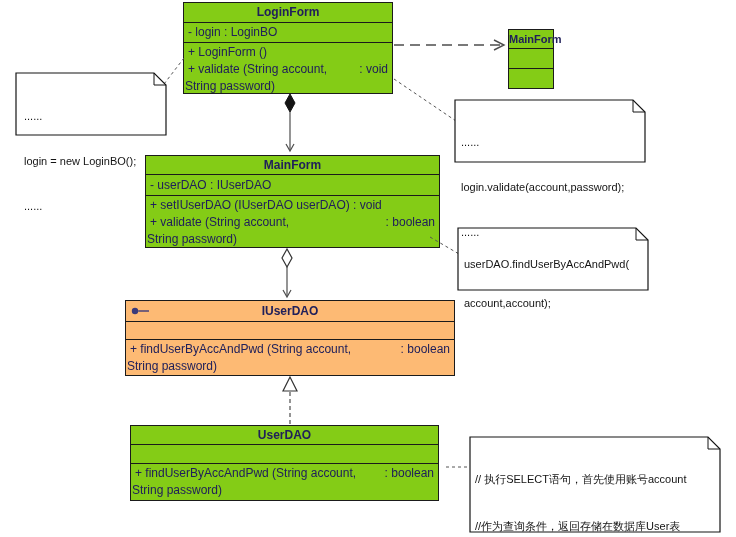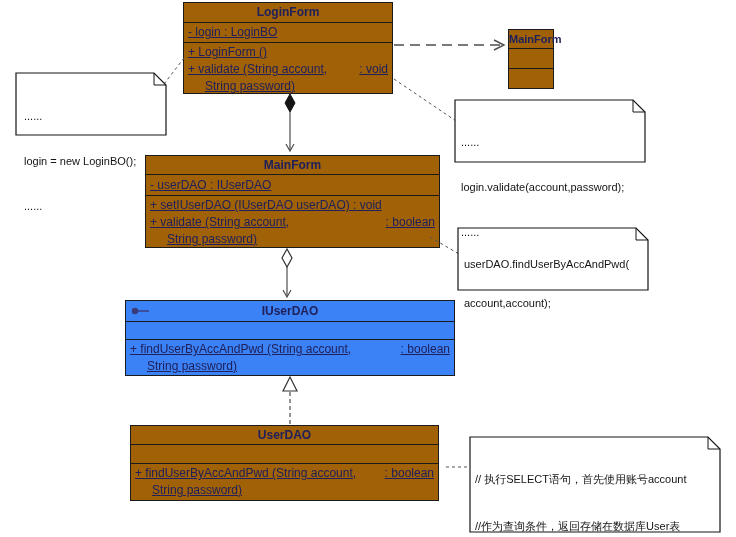--- a/index.html
+++ b/index.html
@@ -1,34 +1,34 @@
 <!DOCTYPE html>
 <html><head>
 <meta charset="utf-8">
 <style>
   html,body{margin:0;padding:0;background:#ffffff;}
   .canvas{
     position:relative;width:736px;height:537px;background:#ffffff;
     font-family:"Liberation Sans",sans-serif;overflow:hidden;
   }
   .uml-class{
-    position:absolute;background:#a16207;border:1px solid #1b1b1b;
+    position:absolute;background:#84cc16;border:1px solid #1b1b1b;
     box-sizing:border-box;color:#20205a;z-index:1;
   }
-  .uml-class.interface{background:#3b82f6;}
+  .uml-class.interface{background:#fdba74;}
   .uml-title{
     border-bottom:1px solid #1b1b1b;text-align:center;font-weight:bold;
     font-size:12px;position:relative;
   }
   .uml-attrs{border-bottom:1px solid #1b1b1b;}
   .row{
     display:flex;justify-content:space-between;align-items:center;
-    padding:0 4px;line-height:17px;font-size:12px;white-space:pre;text-decoration:underline;
+    padding:0 4px;line-height:17px;font-size:12px;white-space:pre;
   }
-  .row.cont{padding-left:21px;}
+  .row.cont{padding-left:1px;}
   .uml-methods{padding-top:1px;}
   .overlay{position:absolute;left:0;top:0;z-index:2;}
   .note-text{
     position:absolute;z-index:3;color:#141414;font-size:11px;
     line-height:15px;white-space:pre;
   }
   .note-text div{white-space:pre;}
   .cjk{font-size:11px;line-height:15.5px;}
 </style>
 </head>

